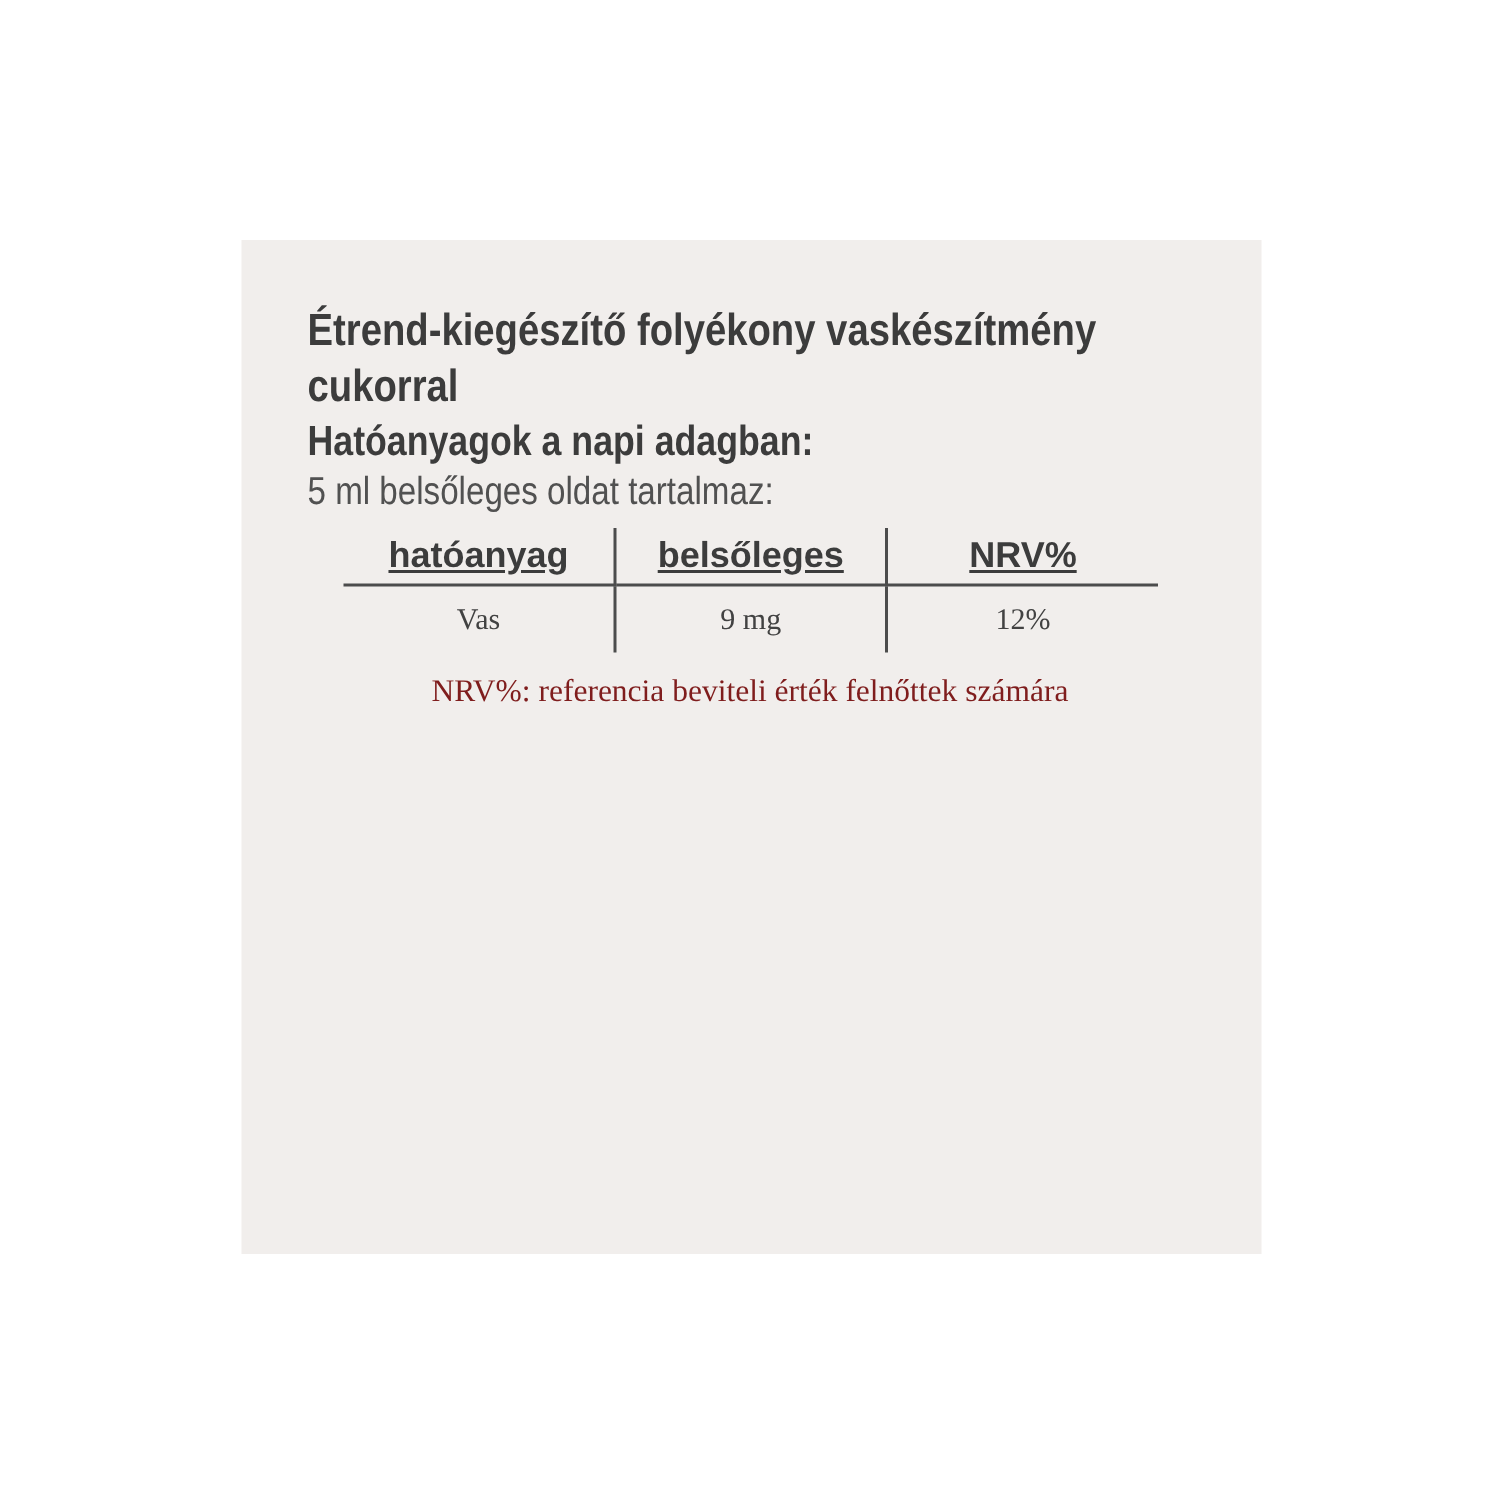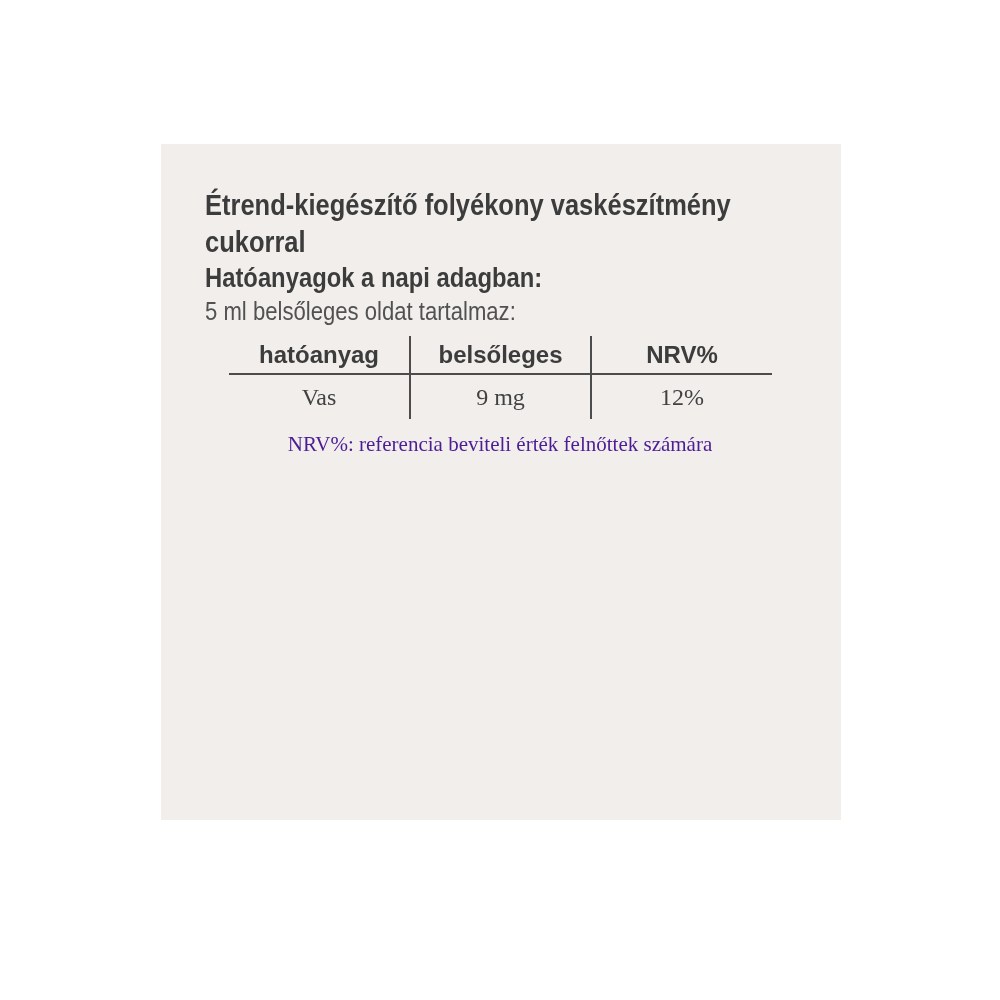--- a/index.html
+++ b/index.html
@@ -13,21 +13,21 @@
   html,body{margin:0;padding:0;}
   body{
     width:1000px;height:1000px;
     background:var(--page-bg,#fff);
     position:relative;
     font-family:"Liberation Sans", sans-serif;
     color:var(--text-dark,#3c3c3c);
   }
   .panel{
     position:absolute;
-    left:161px;top:144px;
+    left:161px;top:160px;
     width:680px;height:676px;
     background:var(--panel-bg,#f1eeec);
     padding:42px 28px 0 44px;
     overflow:hidden;
   }
   .squeeze{
     transform:scaleX(0.85);
     transform-origin:0 0;
     white-space:nowrap;
   }
@@ -51,37 +51,38 @@
     margin:9px 0 0 24px;
     table-layout:fixed;
   }
   table.nrv th{
     width:181px;height:38px;
     font-family:"Liberation Sans", sans-serif;
     font-size:24px;font-weight:bold;
     text-align:center;vertical-align:middle;
     color:var(--text-dark,#3c3c3c);
     padding:0;
+    text-decoration:underline;
   }
   table.nrv td{
     height:45px;
     font-family:"Liberation Serif", serif;
-    font-size:24px;
+    font-size:20px;
     text-align:center;vertical-align:middle;
     color:#424242;
     padding:0;
   }
   table.nrv th:not(:last-child),
   table.nrv td:not(:last-child){border-right:2px solid var(--line,#4c4c4c);}
   table.nrv thead th{border-bottom:2px solid var(--line,#4c4c4c);}
   table.nrv tbody tr:not(:last-child) td{border-bottom:2px solid var(--line,#4c4c4c);}
   .footnote{
     font-family:"Liberation Serif", serif;
     font-size:21px;line-height:27px;
-    color:#4c1d95;
+    color:#7f1d1d;
     width:542px;margin:12px 0 0 24px;
     text-align:center;white-space:nowrap;
   }
   .ingredients{margin-top:10px;}
   .ing-line{
     line-height:40px;
     white-space:pre;
     color:var(--text-body,#4b4b4b);
   }
   .ing-label{

